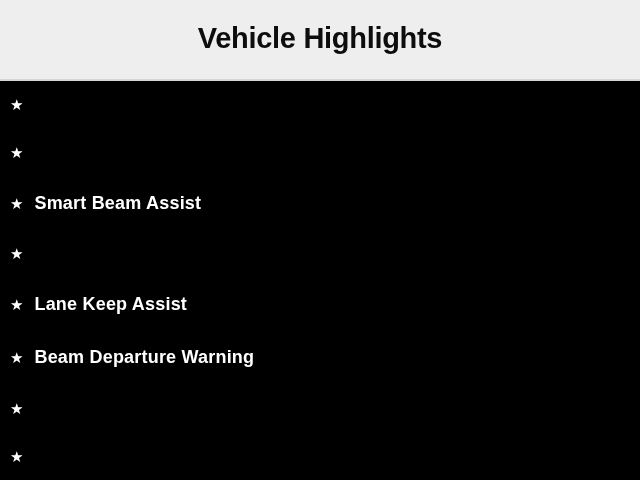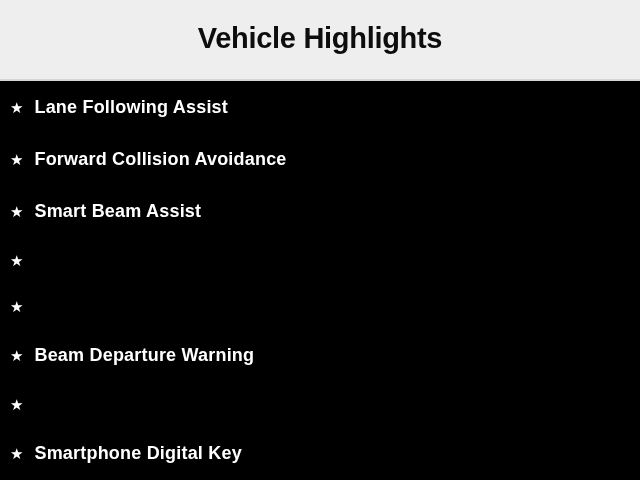--- a/index.html
+++ b/index.html
@@ -68,42 +68,40 @@
 
 <div id="screen">
 
   <div class="header">
     <div class="header-title">Vehicle Highlights</div>
   </div>
 
   <ul class="feature-list">
     <li class="feature-item">
       <span class="star">★</span>
-      <span class="feature-label">Lane Following Assist</span>
     </li>
     <li class="feature-item">
       <span class="star">★</span>
-      <span class="feature-label">Forward Collision Avoidance</span>
     </li>
     <li class="feature-item">
       <span class="star">★</span>
       <span class="feature-label">Smart Beam Assist</span>
     </li>
     <li class="feature-item">
       <span class="star">★</span>
     </li>
     <li class="feature-item">
       <span class="star">★</span>
+      <span class="feature-label">Lane Keep Assist</span>
     </li>
     <li class="feature-item">
       <span class="star">★</span>
       <span class="feature-label">Beam Departure Warning</span>
     </li>
     <li class="feature-item">
       <span class="star">★</span>
     </li>
     <li class="feature-item">
       <span class="star">★</span>
-      <span class="feature-label">Smartphone Digital Key</span>
     </li>
   </ul>
 
 </div>
 
 </body></html>

